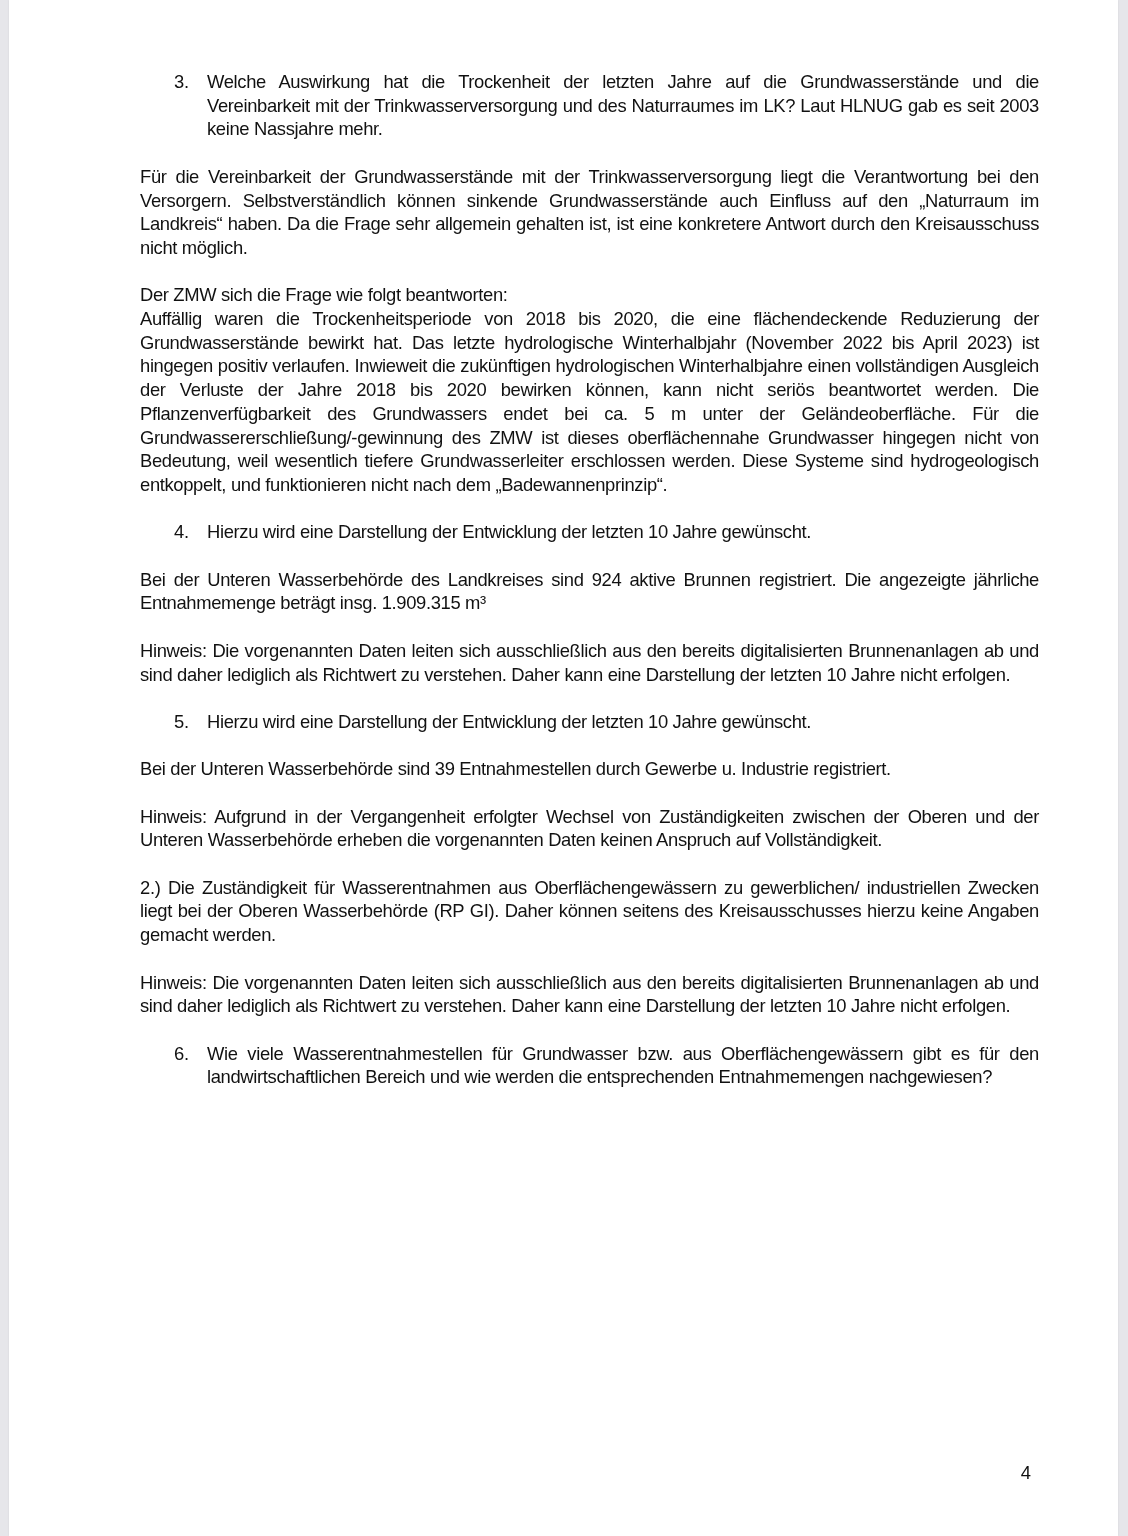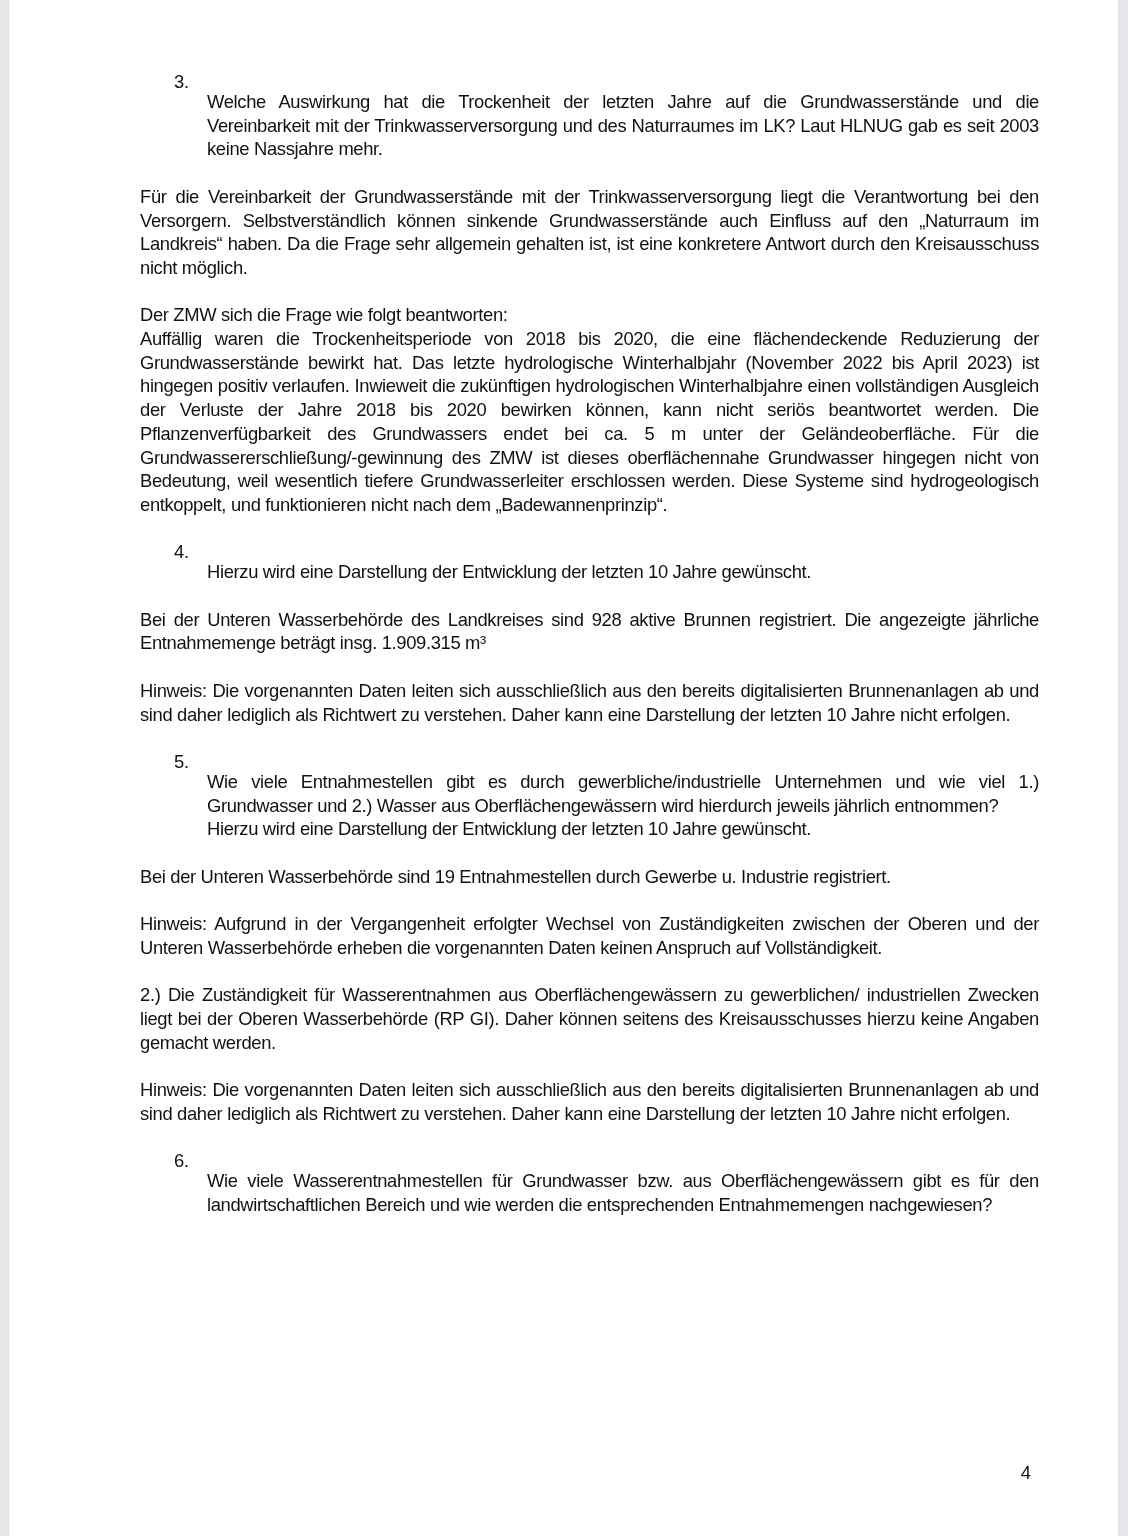--- a/index.html
+++ b/index.html
@@ -39,21 +39,20 @@
     .question {
       display: flex;
       padding-left: 34px;
     }
     .qnum {
       width: 33px;
       flex: none;
     }
     .qtext {
       flex: 1;
-      margin-top: 20px;
     }
     .qtext p { text-align: justify; }
     .u { }
     .b { font-weight: normal; }
     .pagenum {
       position: absolute;
       right: 87px;
       top: 1462px;
       font-family: "Liberation Sans", sans-serif;
       font-size: 18.4px;
@@ -82,36 +81,35 @@
     <div class="gap"></div>
 
     <div class="question">
       <span class="qnum">4.</span>
       <div class="qtext">
         <p>Hierzu wird eine Darstellung der Entwicklung der letzten 10 Jahre gewünscht.</p>
       </div>
     </div>
     <div class="gap"></div>
 
-    <p>Bei der Unteren Wasserbehörde des Landkreises sind 928 aktive Brunnen registriert. Die angezeigte jährliche Entnahmemenge beträgt insg. 1.909.315 m³</p>
+    <p>Bei der Unteren Wasserbehörde des Landkreises sind 924 aktive Brunnen registriert. Die angezeigte jährliche Entnahmemenge beträgt insg. 1.909.315 m³</p>
     <div class="gap"></div>
 
     <p><span class="u">Hinweis:</span><span> Die vorgenannten Daten leiten sich ausschließlich aus den bereits digitalisierten Brunnenanlagen ab und sind daher lediglich als Richtwert zu verstehen. Daher kann eine Darstellung der letzten 10 Jahre nicht erfolgen.</span></p>
     <div class="gap"></div>
 
     <div class="question">
       <span class="qnum">5.</span>
       <div class="qtext">
-        <p>Wie viele Entnahmestellen gibt es durch gewerbliche/industrielle Unternehmen und wie viel 1.) Grundwasser und 2.) Wasser aus Oberflächengewässern wird hierdurch jeweils jährlich entnommen?</p>
         <p>Hierzu wird eine Darstellung der Entwicklung der letzten 10 Jahre gewünscht.</p>
       </div>
     </div>
     <div class="gap"></div>
 
-    <p>Bei der Unteren Wasserbehörde sind 19 Entnahmestellen durch Gewerbe u. Industrie registriert.</p>
+    <p>Bei der Unteren Wasserbehörde sind 39 Entnahmestellen durch Gewerbe u. Industrie registriert.</p>
     <div class="gap"></div>
 
     <p><span class="u">Hinweis:</span><span> Aufgrund in der Vergangenheit erfolgter Wechsel von Zuständigkeiten zwischen der Oberen und der Unteren Wasserbehörde erheben die vorgenannten Daten keinen Anspruch auf Vollständigkeit.</span></p>
     <div class="gap"></div>
 
     <p>2.) Die Zuständigkeit für Wasserentnahmen aus Oberflächengewässern zu gewerblichen/ industriellen Zwecken liegt bei der Oberen Wasserbehörde (RP GI). Daher können seitens des Kreisausschusses hierzu keine Angaben gemacht werden.</p>
     <div class="gap"></div>
 
     <p><span class="u">Hinweis:</span><span> Die vorgenannten Daten leiten sich ausschließlich aus den bereits digitalisierten Brunnenanlagen ab und sind daher lediglich als Richtwert zu verstehen. Daher kann eine Darstellung der letzten 10 Jahre nicht erfolgen.</span></p>
     <div class="gap"></div>

